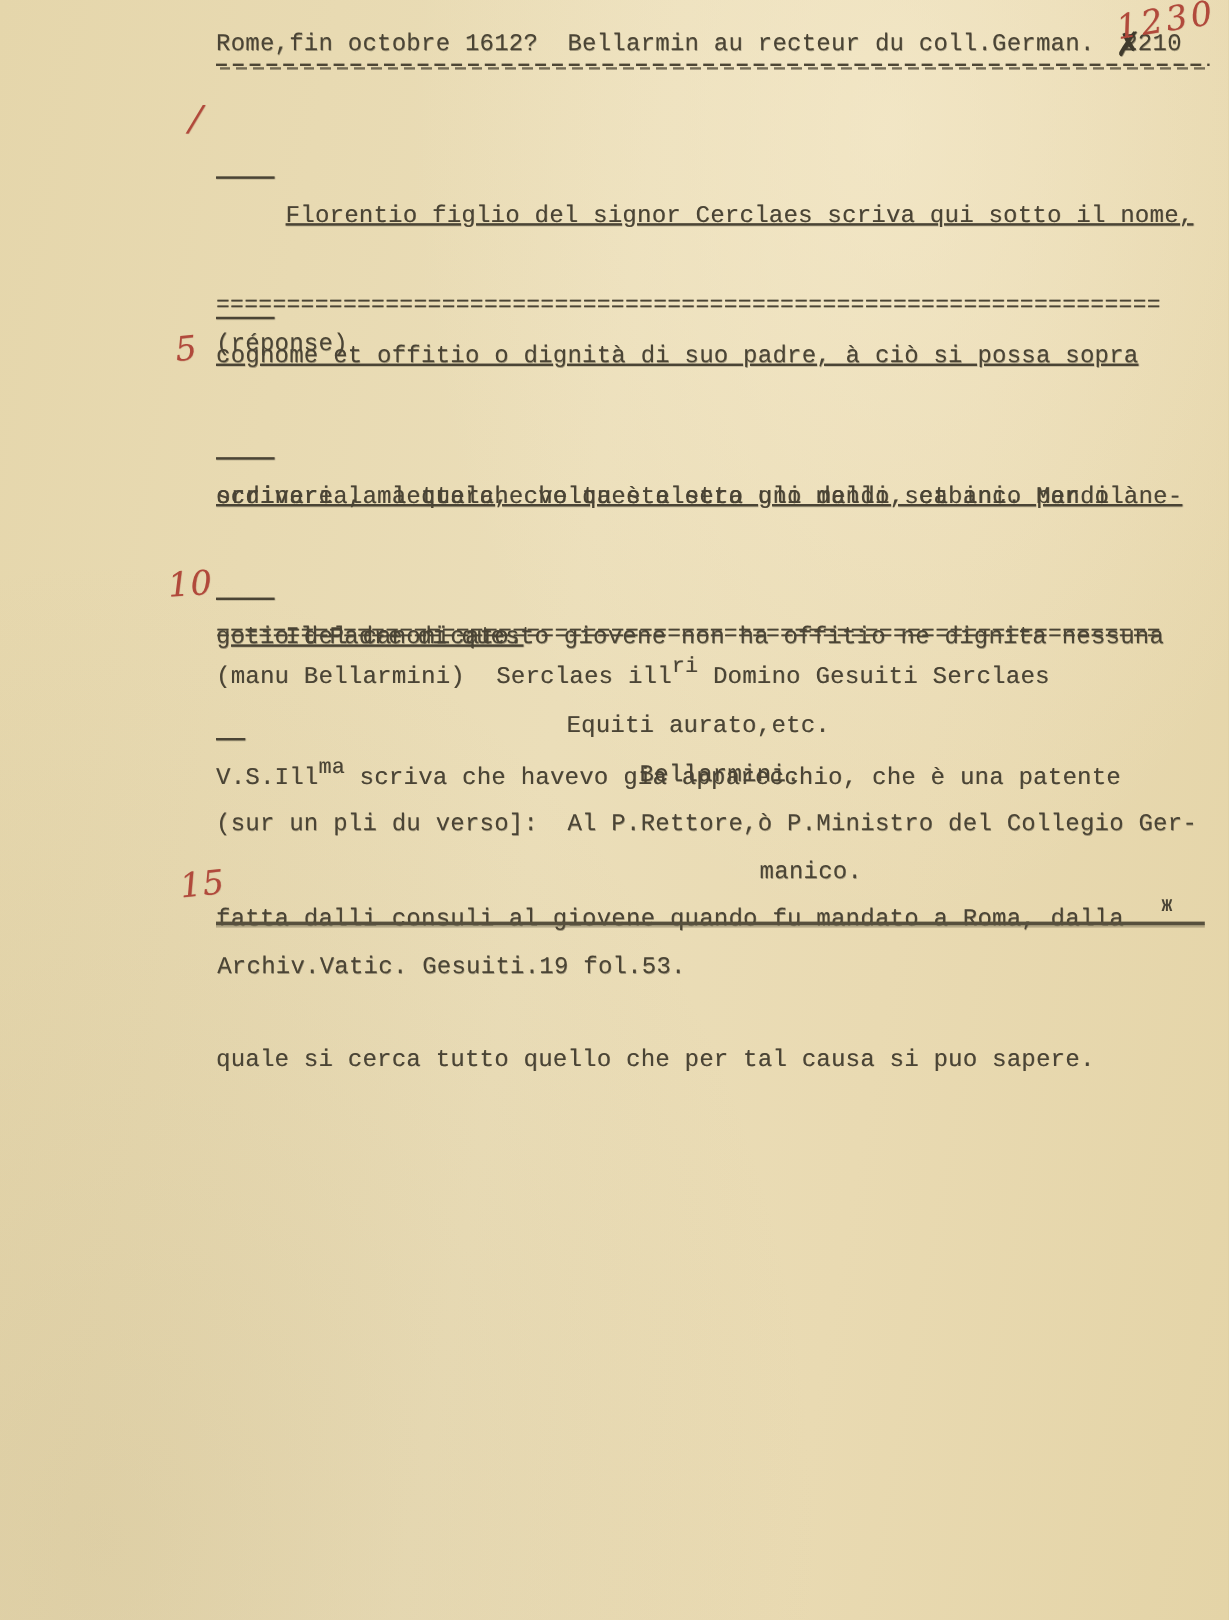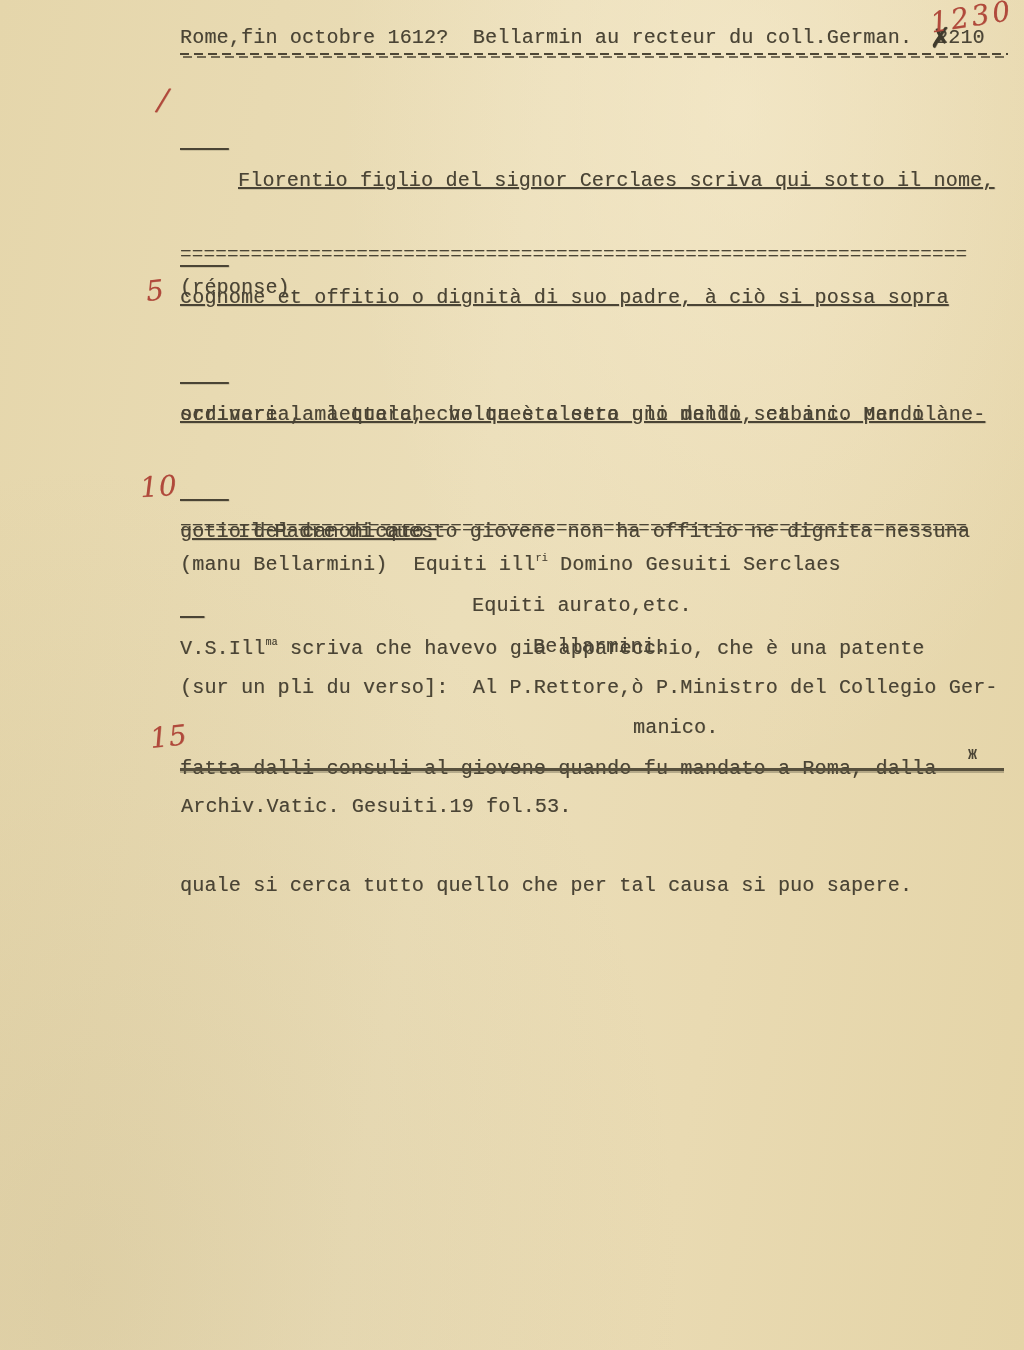--- a/index.html
+++ b/index.html
@@ -24,21 +24,21 @@
   }
   .block{
     position:absolute;
     line-height:39px;
     white-space:pre;
     text-shadow:.4px .4px .5px rgba(70,64,48,.45);
   }
   .block .ln{white-space:pre;}
   .block .ln.indent{text-indent:58px;}
   .sup{
-    font-size:10px;
+    font-size:18px;
     position:relative;
     top:-9px;
     letter-spacing:.2px;
   }
   .dashrule{
     position:absolute;
     height:5px;
     background:
       repeating-linear-gradient(90deg,#4d4635 0 9px,rgba(0,0,0,0) 9px 14px);
     background-size:14px 2px, 14px 2px;
@@ -110,21 +110,21 @@
     <div class="ln indent">Il Padre di questo giovene non ha offitio ne dignita nessuna</div>
     <div class="ln"><span>V.S.Ill</span><span class="sup">ma</span><span> scriva che havevo gia apparecchio, che è una patente</span></div>
     <div class="ln">fatta dalli consuli al giovene quando fu mandato a Roma, dalla</div>
     <div class="ln">quale si cerca tutto quello che per tal causa si puo sapere.</div>
   </div>
 
   <div class="red-hand" style="left:140px;top:470px;font-size:28px;transform:rotate(-4deg);letter-spacing:1px;">10</div>
 
   <div class="tline eqline" style="left:180px;top:517px;">===================================================================</div>
 
-  <div class="tline" style="left:180px;top:553px;"><span>(manu Bellarmini)</span><span class="addr-gap"></span><span>Equiti ill</span><span class="sup">ri</span><span> Domino Gesuiti Serclaes</span></div>
+  <div class="tline" style="left:180px;top:553px;"><span>(manu Bellarmini)</span><span class="addr-gap"></span><span>Serclaes ill</span><span class="sup">ri</span><span> Domino Gesuiti Serclaes</span></div>
   <div class="tline" style="left:472px;top:594px;">Equiti aurato,etc.</div>
   <div class="tline" style="left:533px;top:635px;">Bellarmini.</div>
 
   <div class="tline" style="left:180px;top:676px;">(sur un pli du verso]:  Al P.Rettore,ò P.Ministro del Collegio Ger-</div>
   <div class="tline" style="left:633px;top:716px;">manico.</div>
 
   <div class="red-hand" style="left:150px;top:720px;font-size:28px;transform:rotate(-6deg);letter-spacing:1px;">15</div>
 
   <div class="mark" style="left:968px;top:747px;">Ж</div>
 

